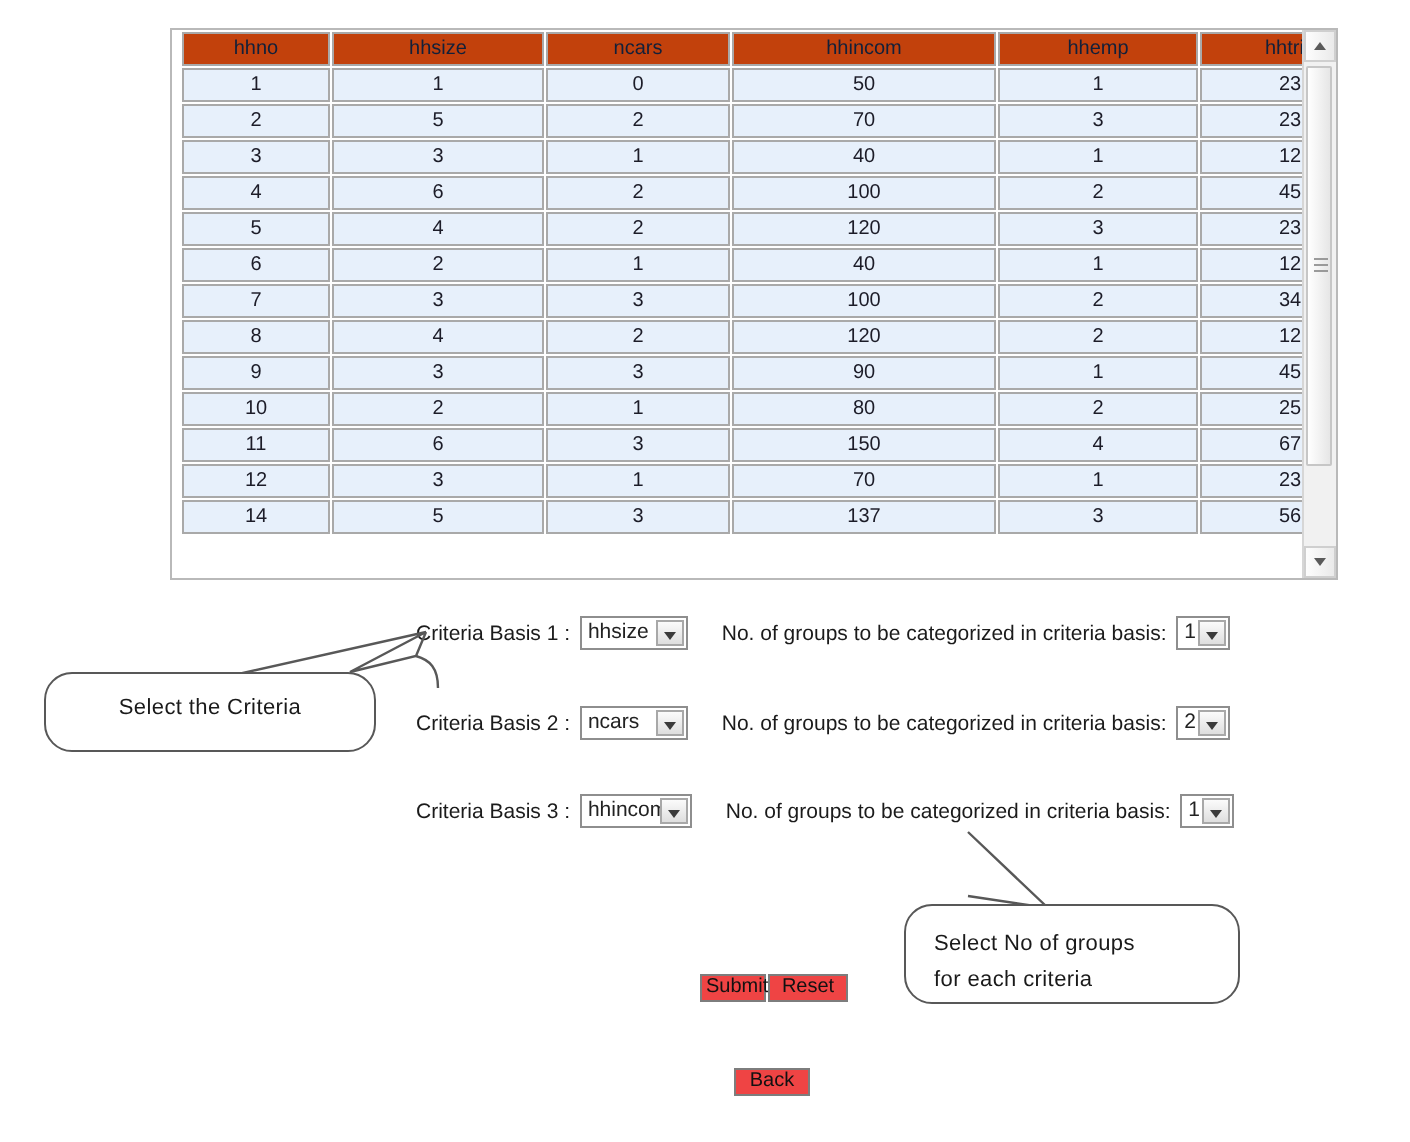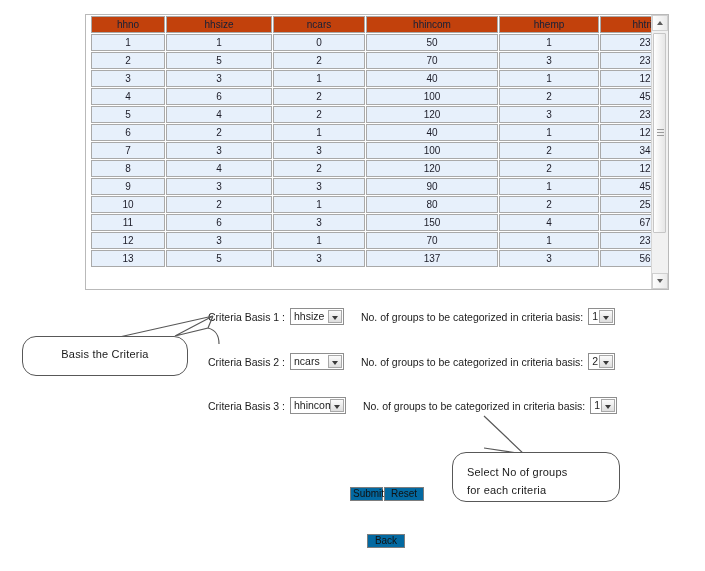--- a/index.html
+++ b/index.html
@@ -214,21 +214,21 @@
     margin-left: 12px;
     font-size: 10.5px;
     color: #1b1b1b;
     text-align: right;
   }
 
   
   .btn {
     position: absolute;
     border: 1px solid #7d7d7d;
-    background: #0369a1;
+    background: #ef4444;
     font-size: 10px;
     line-height: 12px;
     color: #111;
     padding: 0 2px;
     height: 14px;
     box-sizing: border-box;
     font-family: "Liberation Sans", sans-serif;
     text-align: center;
     white-space: nowrap;
   }
@@ -390,21 +390,21 @@
           </tr>
           <tr>
             <td class="col-0">12</td>
             <td class="col-1">3</td>
             <td class="col-2">1</td>
             <td class="col-3">70</td>
             <td class="col-4">1</td>
             <td class="col-5">23</td>
           </tr>
           <tr>
-            <td class="col-0">13</td>
+            <td class="col-0">14</td>
             <td class="col-1">5</td>
             <td class="col-2">3</td>
             <td class="col-3">137</td>
             <td class="col-4">3</td>
             <td class="col-5">56</td>
           </tr>
         </tbody>
     </table>
   </div>
 
@@ -478,21 +478,21 @@
 
 <div class="btn btn-submit">Submit</div>
 <div class="btn btn-reset">Reset</div>
 <div class="btn btn-back">Back</div>
 
 <svg class="callout-tail" style="left:95px; top:314px;" width="125" height="32" viewBox="0 0 125 32">
   <path d="M2,28 L118,2 L80,22 L113,14 L118,2" fill="none" stroke="#585858" stroke-width="1.2"></path>
   <path d="M113,14 C120,16 124,20 124,30" fill="none" stroke="#585858" stroke-width="1.2"></path>
 </svg>
 <div class="callout callout-1">
-  <span class="ctext">Basis the Criteria</span>
+  <span class="ctext">Select the Criteria</span>
 </div>
 
 <svg class="callout-tail" style="left:480px; top:414px;" width="110" height="46" viewBox="0 0 110 46">
   <path d="M4,2 L44,40 L4,34" fill="none" stroke="#585858" stroke-width="1.2"></path>
 </svg>
 <div class="callout callout-2">
   <span class="ctext">
     <span>Select  No  of  groups</span><br>
     <span>for each criteria</span>
   </span>

